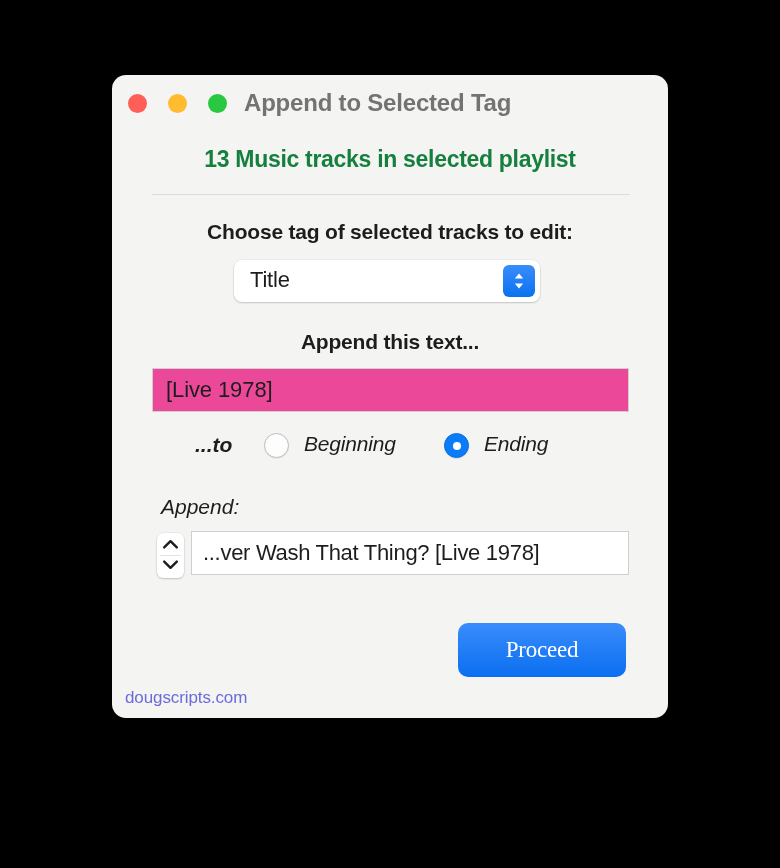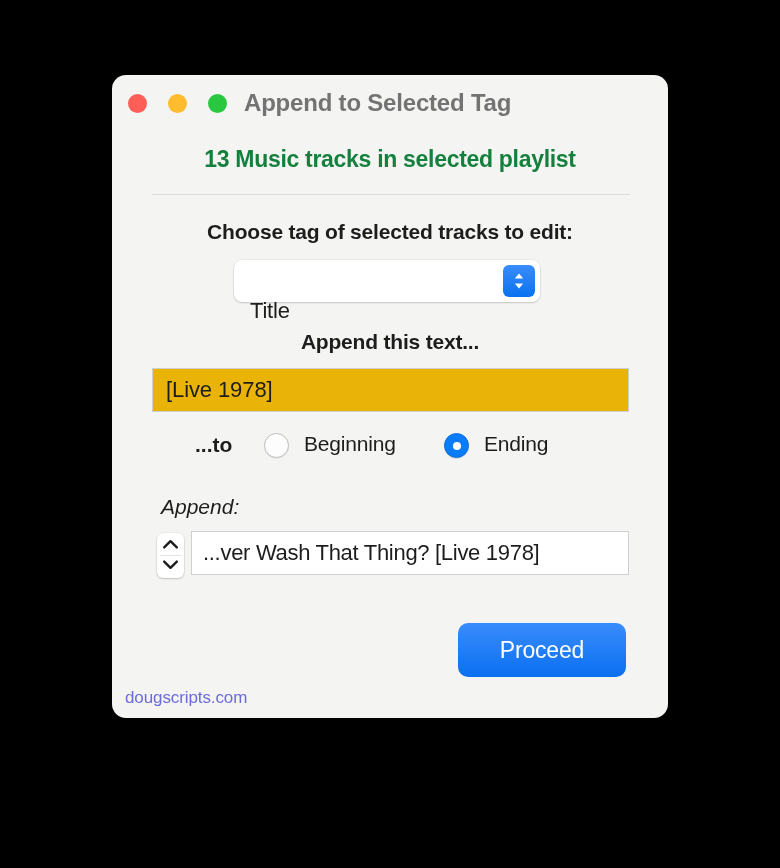--- a/index.html
+++ b/index.html
@@ -106,60 +106,60 @@
     box-shadow: 0 1px 2px rgba(0,0,0,0.18), 0 0 0 0.5px rgba(0,0,0,0.06);
     box-sizing: border-box;
   }
   #tag-popup-value {
     position: absolute;
     left: 16px;
     top: 7px;
     font-size: 22px;
     color: #1d1d1d;
     letter-spacing: -0.2px;
-    margin-top: 31px;
   }
   #tag-popup-chevron {
     position: absolute;
     right: 5px;
     top: 5px;
     width: 32px;
     height: 32px;
     border-radius: 6px;
     background: linear-gradient(180deg, #3a8cfb 0%, #0a72f0 100%);
   }
   #tag-popup-chevron svg { position: absolute; left: 7px; top: 6px; }
 
   
   #append-field {
     position: absolute;
     left: 40px;
     top: 293px;
     width: 477px;
     height: 44px;
-    background: #eab308;
+    background: #ec4899;
     border: 1px solid #cfcfcf;
     box-sizing: border-box;
   }
   #append-field-value {
     position: absolute;
     left: 13px;
     top: 8px;
     font-size: 22px;
     color: #1d1d1d;
     letter-spacing: -0.1px;
   }
 
   
   #radio-row {
     position: absolute;
     left: 0;
     top: 354px;
     width: 100%;
     height: 34px;
+    font-style: italic;
   }
   #radio-row-label {
     position: absolute;
     left: 83px;
     top: 4px;
     font-size: 21px;
     font-weight: bold;
     color: #1d1d1d;
   }
   .radio-group { position: absolute; top: 0; height: 34px; }
@@ -261,21 +261,21 @@
   #proceed-button {
     position: absolute;
     left: 346px;
     top: 548px;
     width: 168px;
     height: 54px;
     border: none;
     border-radius: 10px;
     background: linear-gradient(180deg, #3a8cfb 0%, #0a6ff0 100%);
     color: #ffffff;
-    font-family: Liberation Sans, sans-serif;
+    font-family: Liberation Serif, serif;
     font-size: 23px;
     letter-spacing: -0.2px;
     cursor: pointer;
     padding: 0;
   }
 
   
   #footer-link {
     position: absolute;
     left: 13px;

